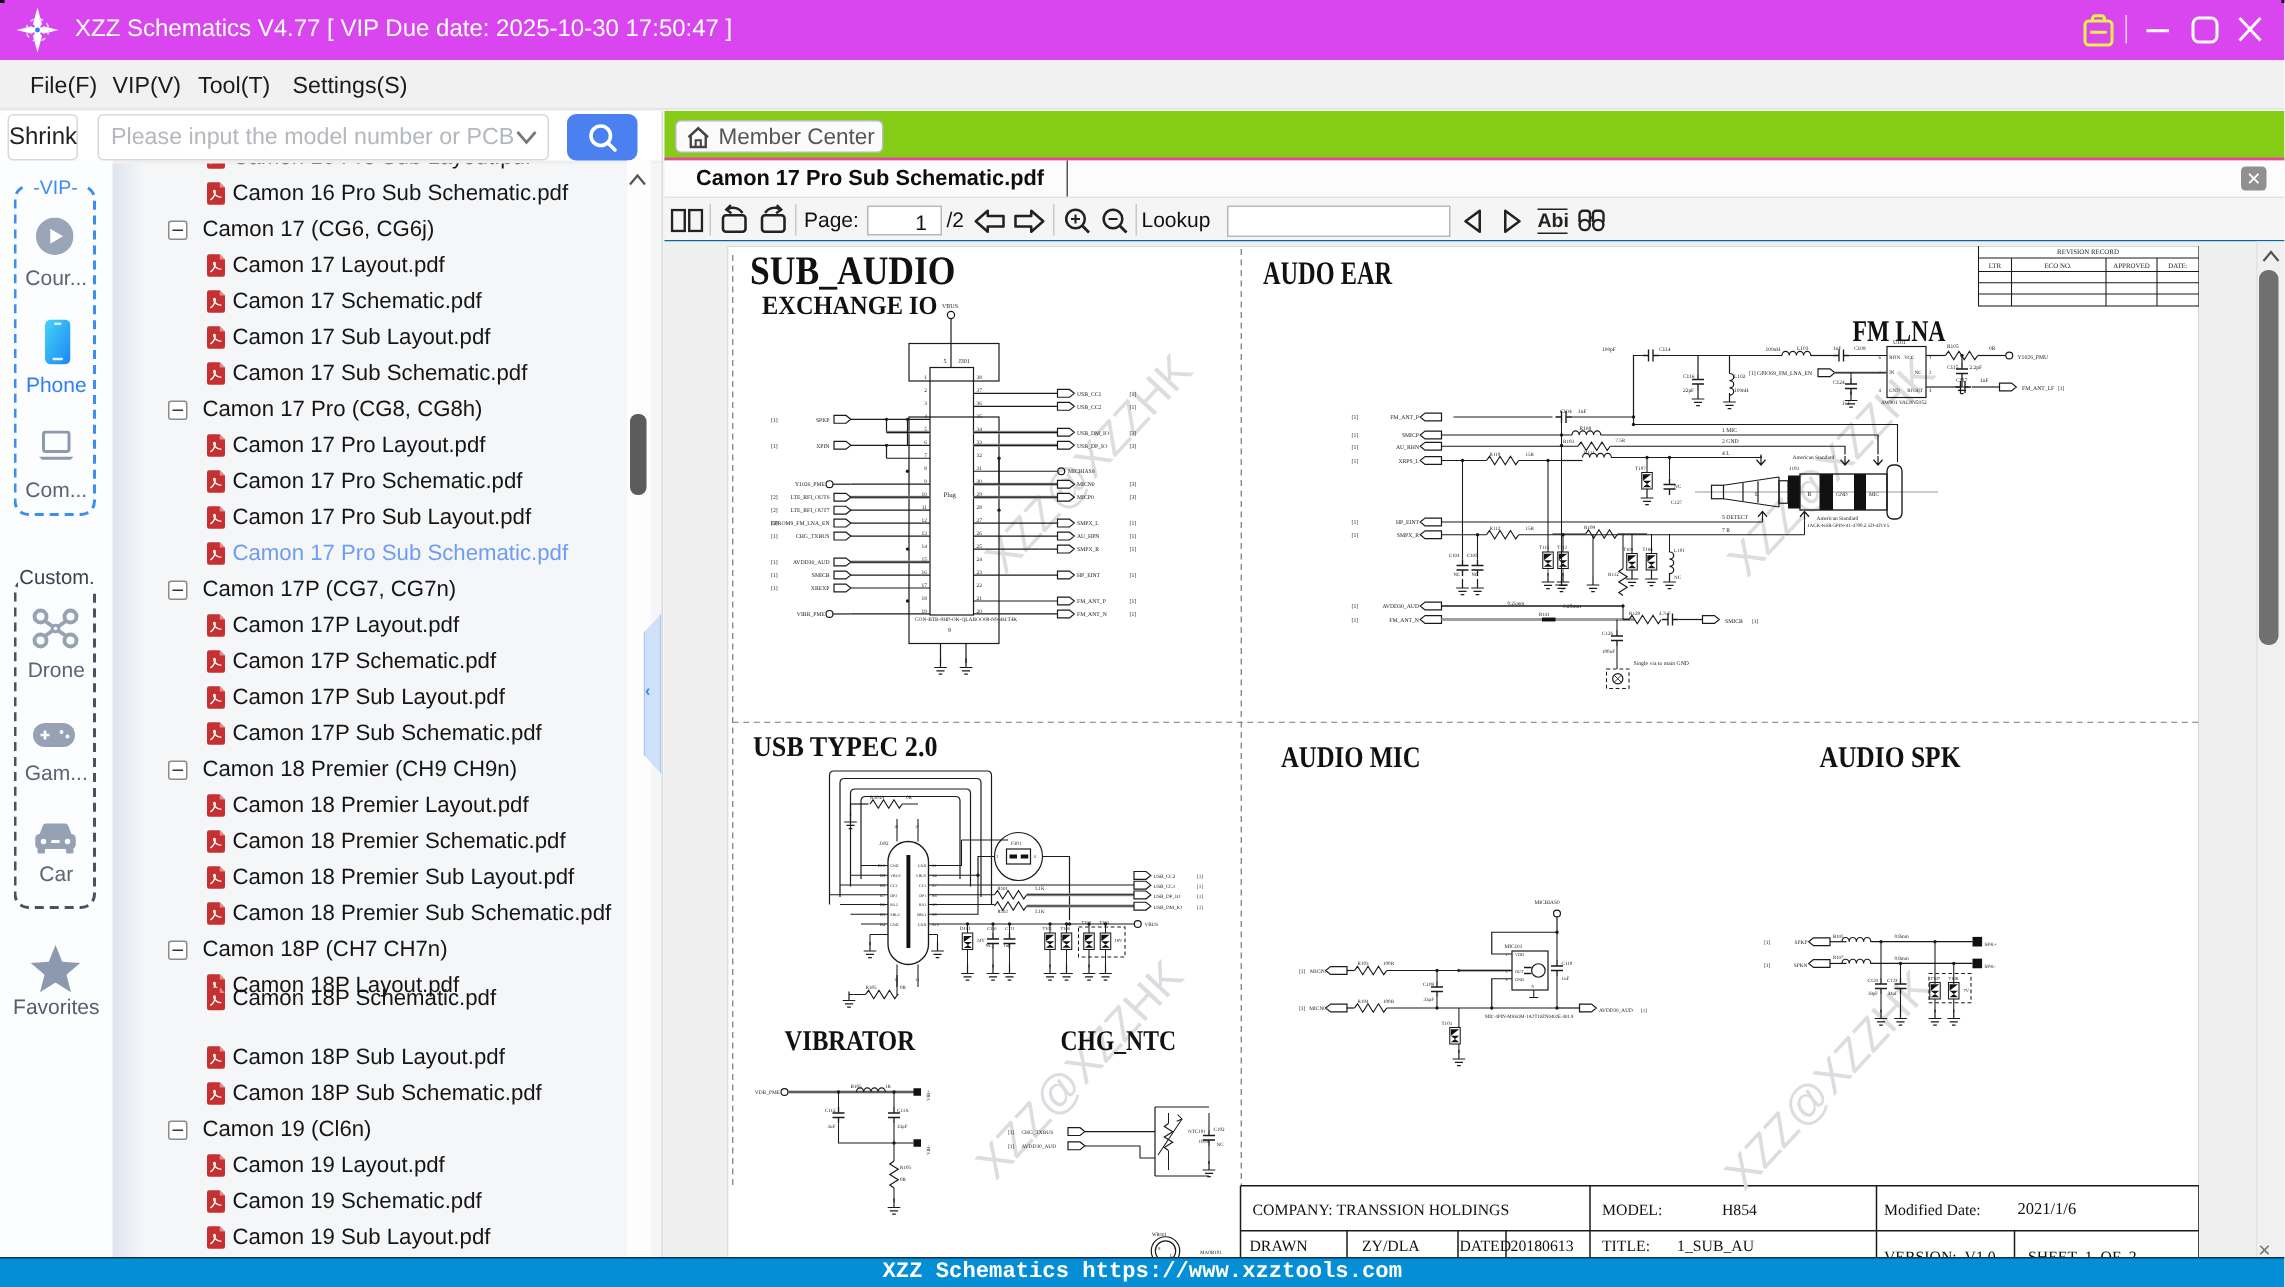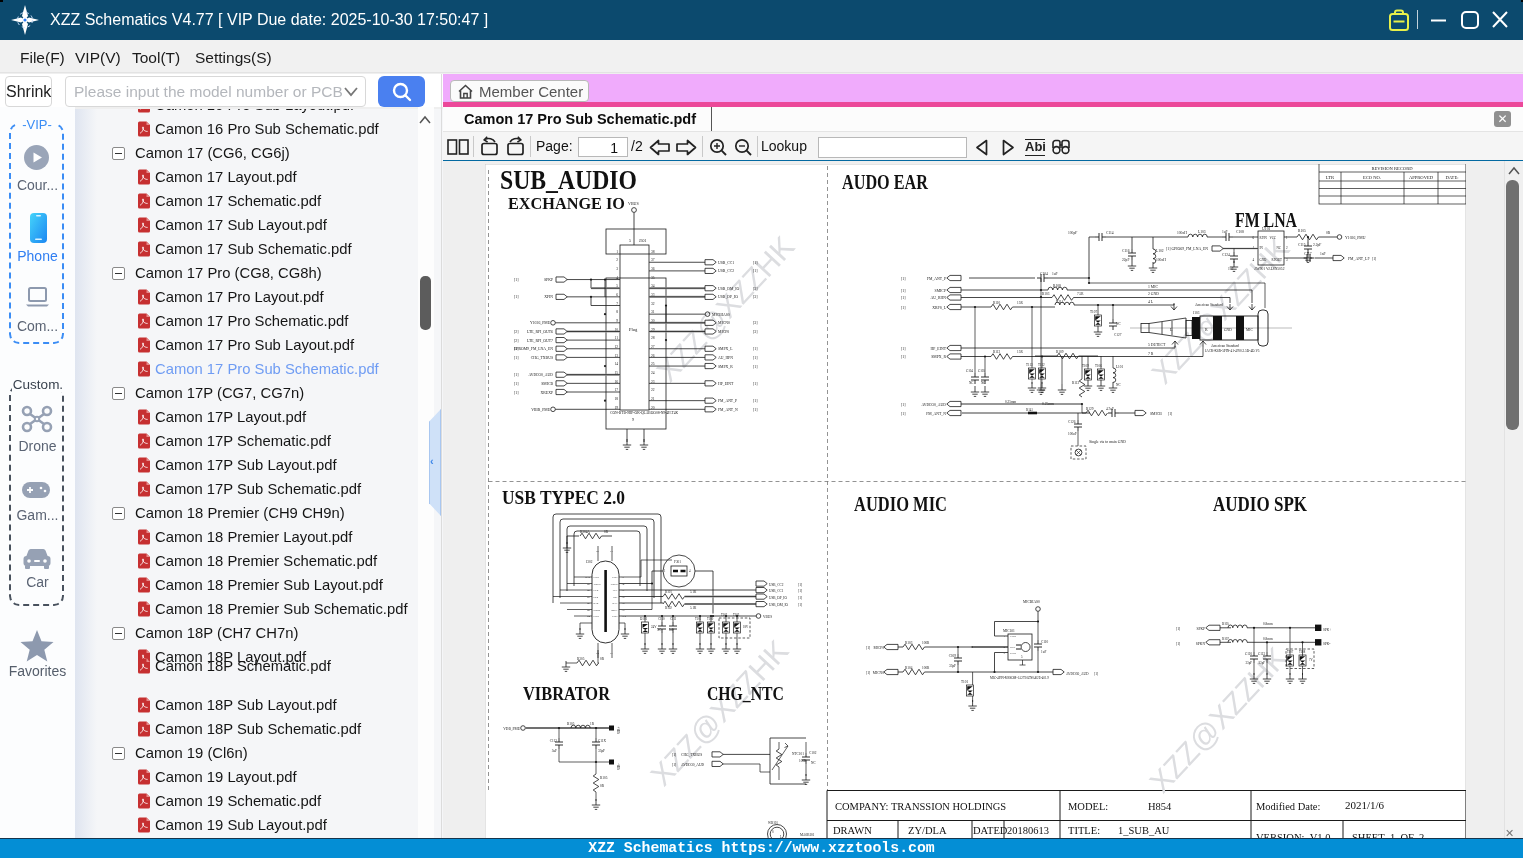--- a/index.html
+++ b/index.html
@@ -1,21 +1,21 @@
 <!DOCTYPE html>
 <html><head>
 <meta charset="utf-8">
 <style>
 * { margin:0; padding:0; box-sizing:border-box; }
 html,body { width:1523px; height:858px; overflow:hidden; font-family:"Liberation Sans",sans-serif; }
 #app { position:relative; width:1523px; height:858px; background:#efefef; }
 .abs { position:absolute; }
 
 
-#titlebar { position:absolute; left:0; top:0; width:1523px; height:40px; background:#0c4a6e; color:#fff; }
+#titlebar { position:absolute; left:0; top:0; width:1523px; height:40px; background:#d946ef; color:#fff; }
 #title-text { position:absolute; left:50px; top:11px; font-size:16px; color:#fff; }
 .corner { position:absolute; width:2.5px; height:2px; background:#000; top:0; }
 
 
 #menubar { position:absolute; left:0; top:40px; width:1523px; height:33px; background:#f1f1f1; border-bottom:1px solid #e3e3e3; }
 .menu-item { position:absolute; top:9px; font-size:15.5px; color:#1b1b1b; }
 
 
 #searchrow { position:absolute; left:0; top:74px; width:443px; height:33px; background:#fff; }
 #shrink-btn { position:absolute; left:5px; top:2px; width:47px; height:31px; border:1px solid #d8d8d8; border-radius:4px; background:#fff; font-size:16px; color:#222; text-align:center; line-height:29px; }
@@ -36,21 +36,21 @@
 .grp .minus::after { content:""; position:absolute; left:2px; top:5px; width:7px; height:1px; background:#333; }
 .grp .txt { left:60px; }
 .doc .txt { left:80px; }
 .doc.sel .txt { color:#6f9cf3; }
 #tree-sb { position:absolute; left:418px; top:107px; width:16px; height:731px; background:#fdfdfd; }
 #tree-thumb { position:absolute; left:420px; top:276px; width:11px; height:54px; background:#5c5c5c; border-radius:5px; }
 #collapse-tab { position:absolute; left:429px; top:409px; width:12px; height:107px; background:#cfe1f8; border:1px solid #a9c7f0; clip-path:polygon(100% 0,0 12%,0 88%,100% 100%); }
 
 
 #rightcol { position:absolute; left:443px; top:74px; width:1080px; height:764px; }
-#member-row { position:absolute; left:0; top:0; width:1080px; height:33px; background:#f0abfc; border-bottom:5px solid #ec4899; }
+#member-row { position:absolute; left:0; top:0; width:1080px; height:33px; background:#84cc16; border-bottom:2px solid #ec4899; }
 #member-btn { position:absolute; left:7px; top:6px; width:139px; height:22px; border:1px solid #b9b9b9; border-radius:4px; background:#fbfbfb; }
 #member-btn span { position:absolute; left:28px; top:2px; font-size:15px; color:#555; }
 #tab-row { position:absolute; left:0; top:33px; width:1080px; height:25px; background:#fcfcfc; border-bottom:1px solid #e4e4e4; }
 #tab-title { position:absolute; left:21px; top:4px; font-size:14.5px; font-weight:bold; color:#0d0d0d; }
 #tab-sep { position:absolute; left:268px; top:0px; width:1px; height:24px; background:#555; }
 #doc-close { position:absolute; left:1051px; top:4px; width:17px; height:16px; background:#909090; border-radius:3px; color:#fff; font-size:12px; text-align:center; line-height:16px; }
 #toolbar { position:absolute; left:0; top:58px; width:1080px; height:29px; background:#f5f5f5; border-bottom:1px solid #0369a1; }
 .tb-sep { position:absolute; top:4px; width:1px; height:21px; background:#c9c9c9; }
 .tb-txt { position:absolute; font-size:14px; color:#111; }
 .tb-input { position:absolute; background:#fff; border:1px solid #b8b8b8; }

